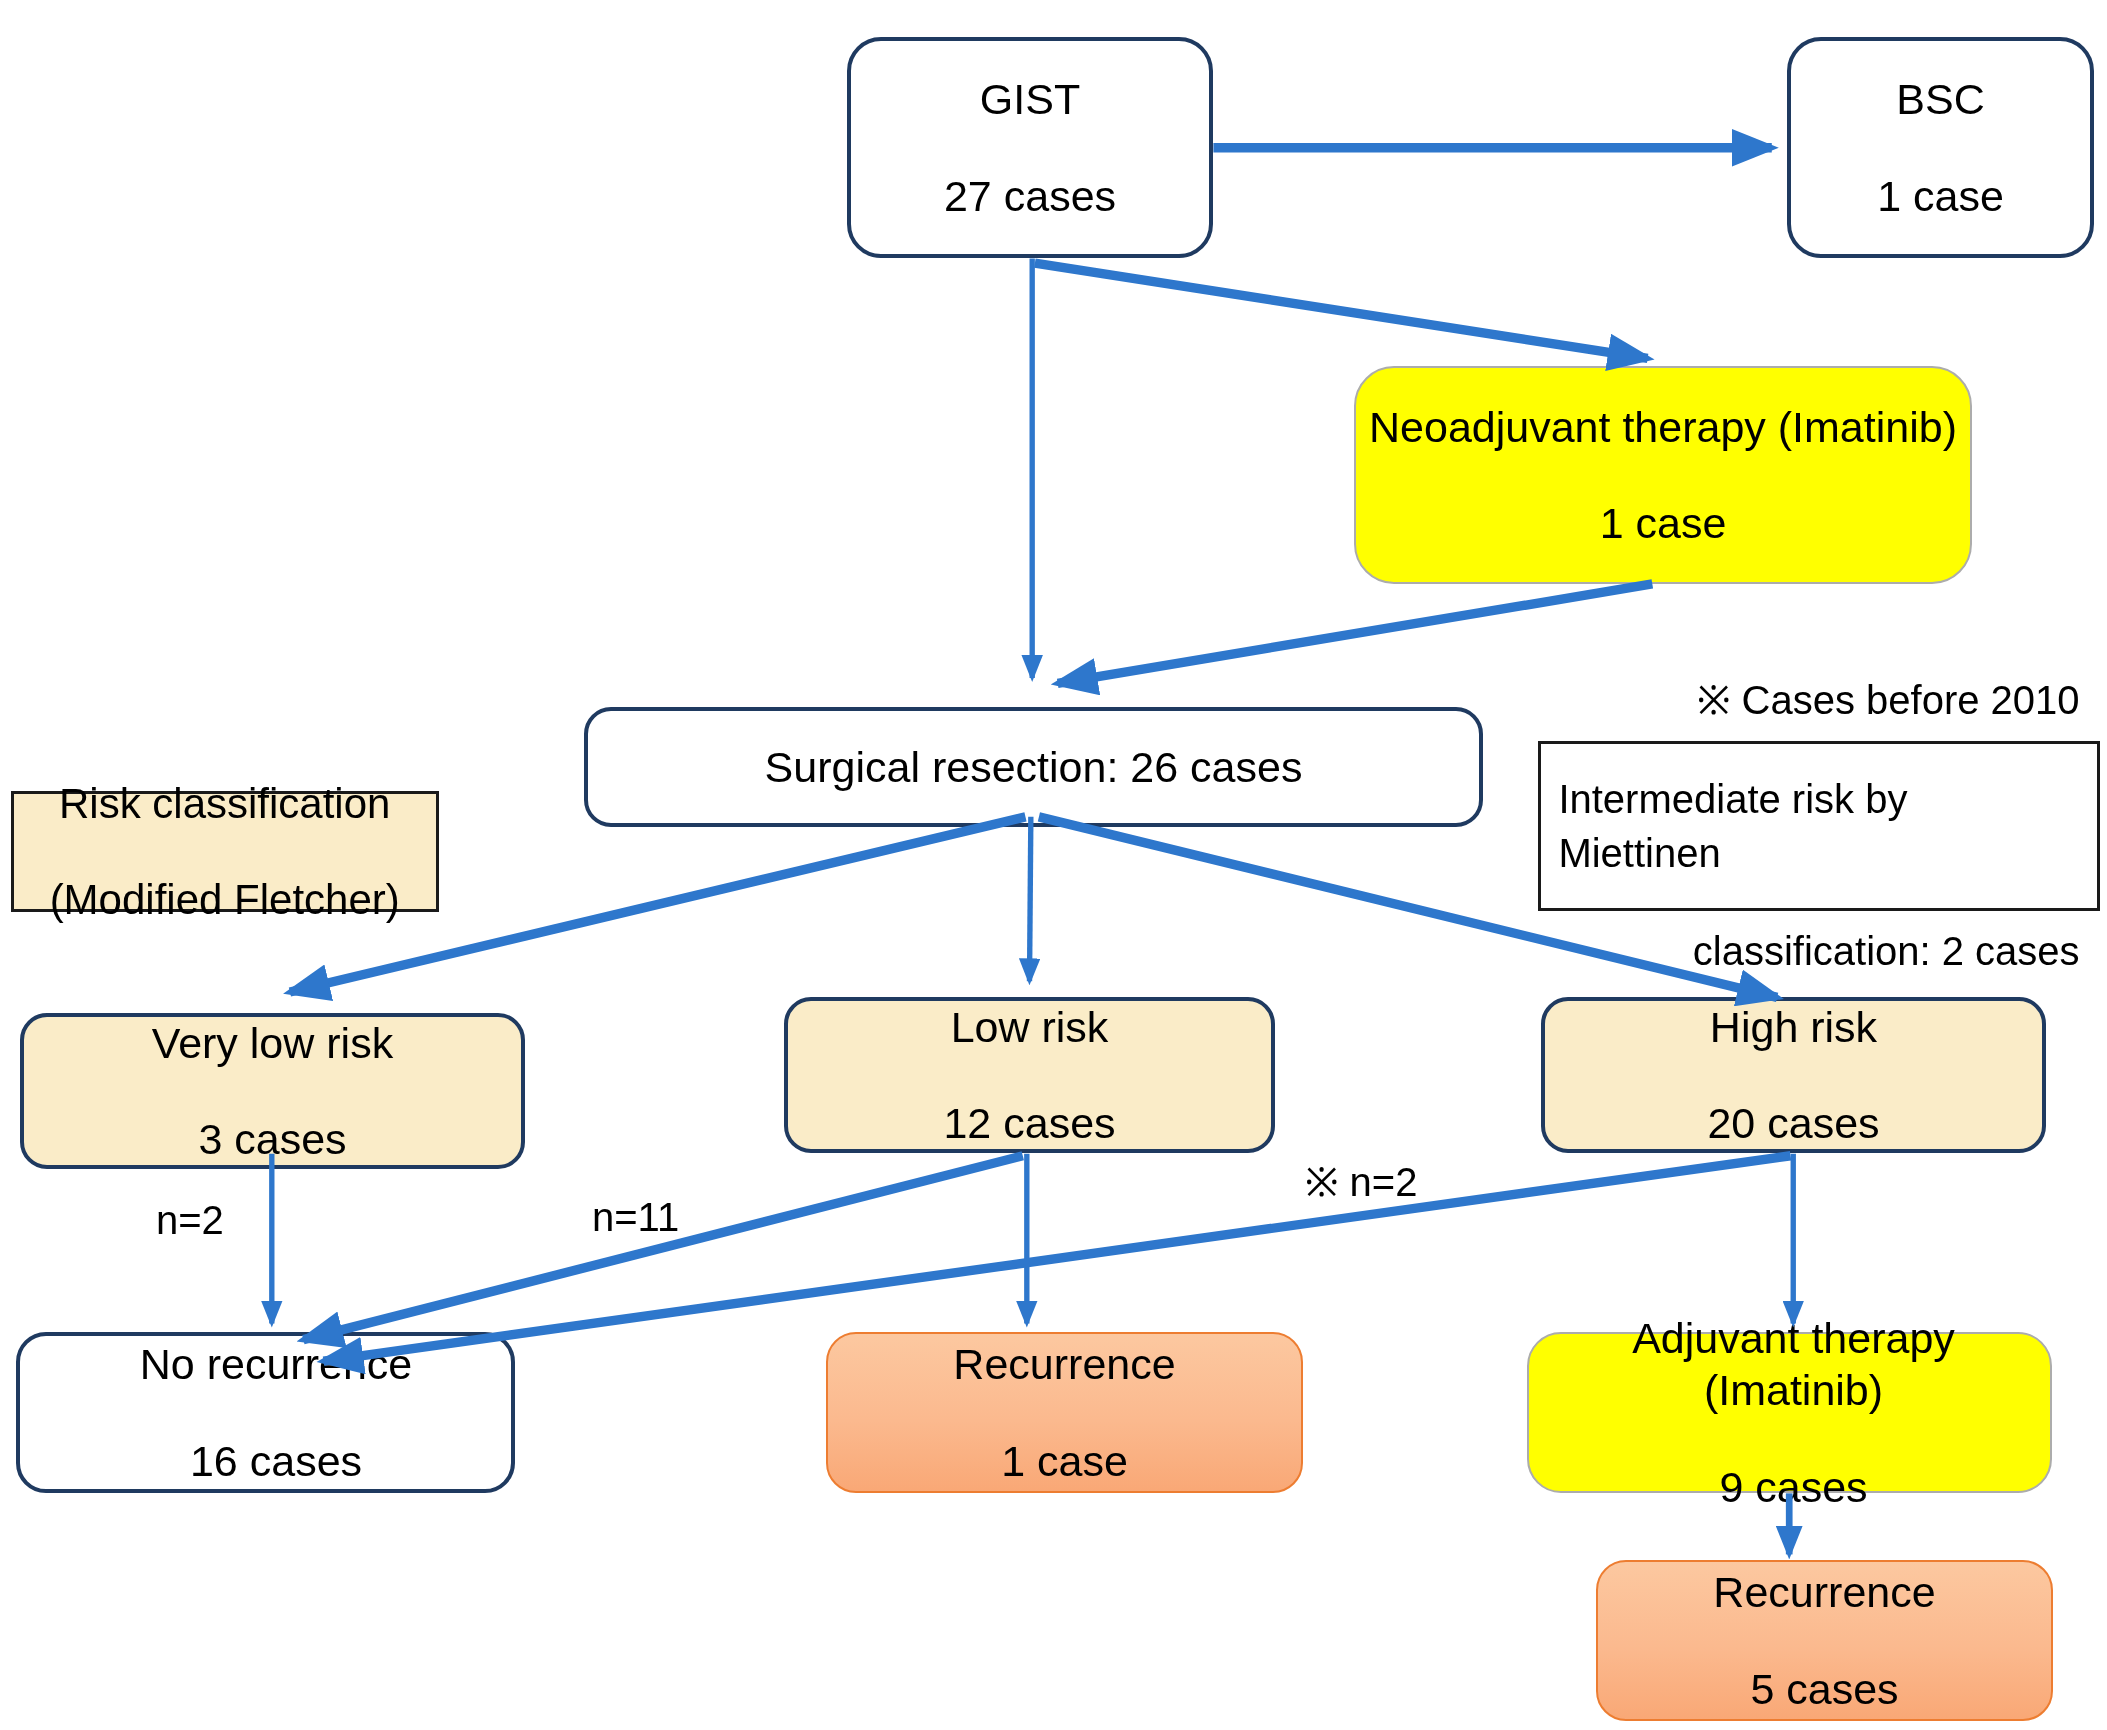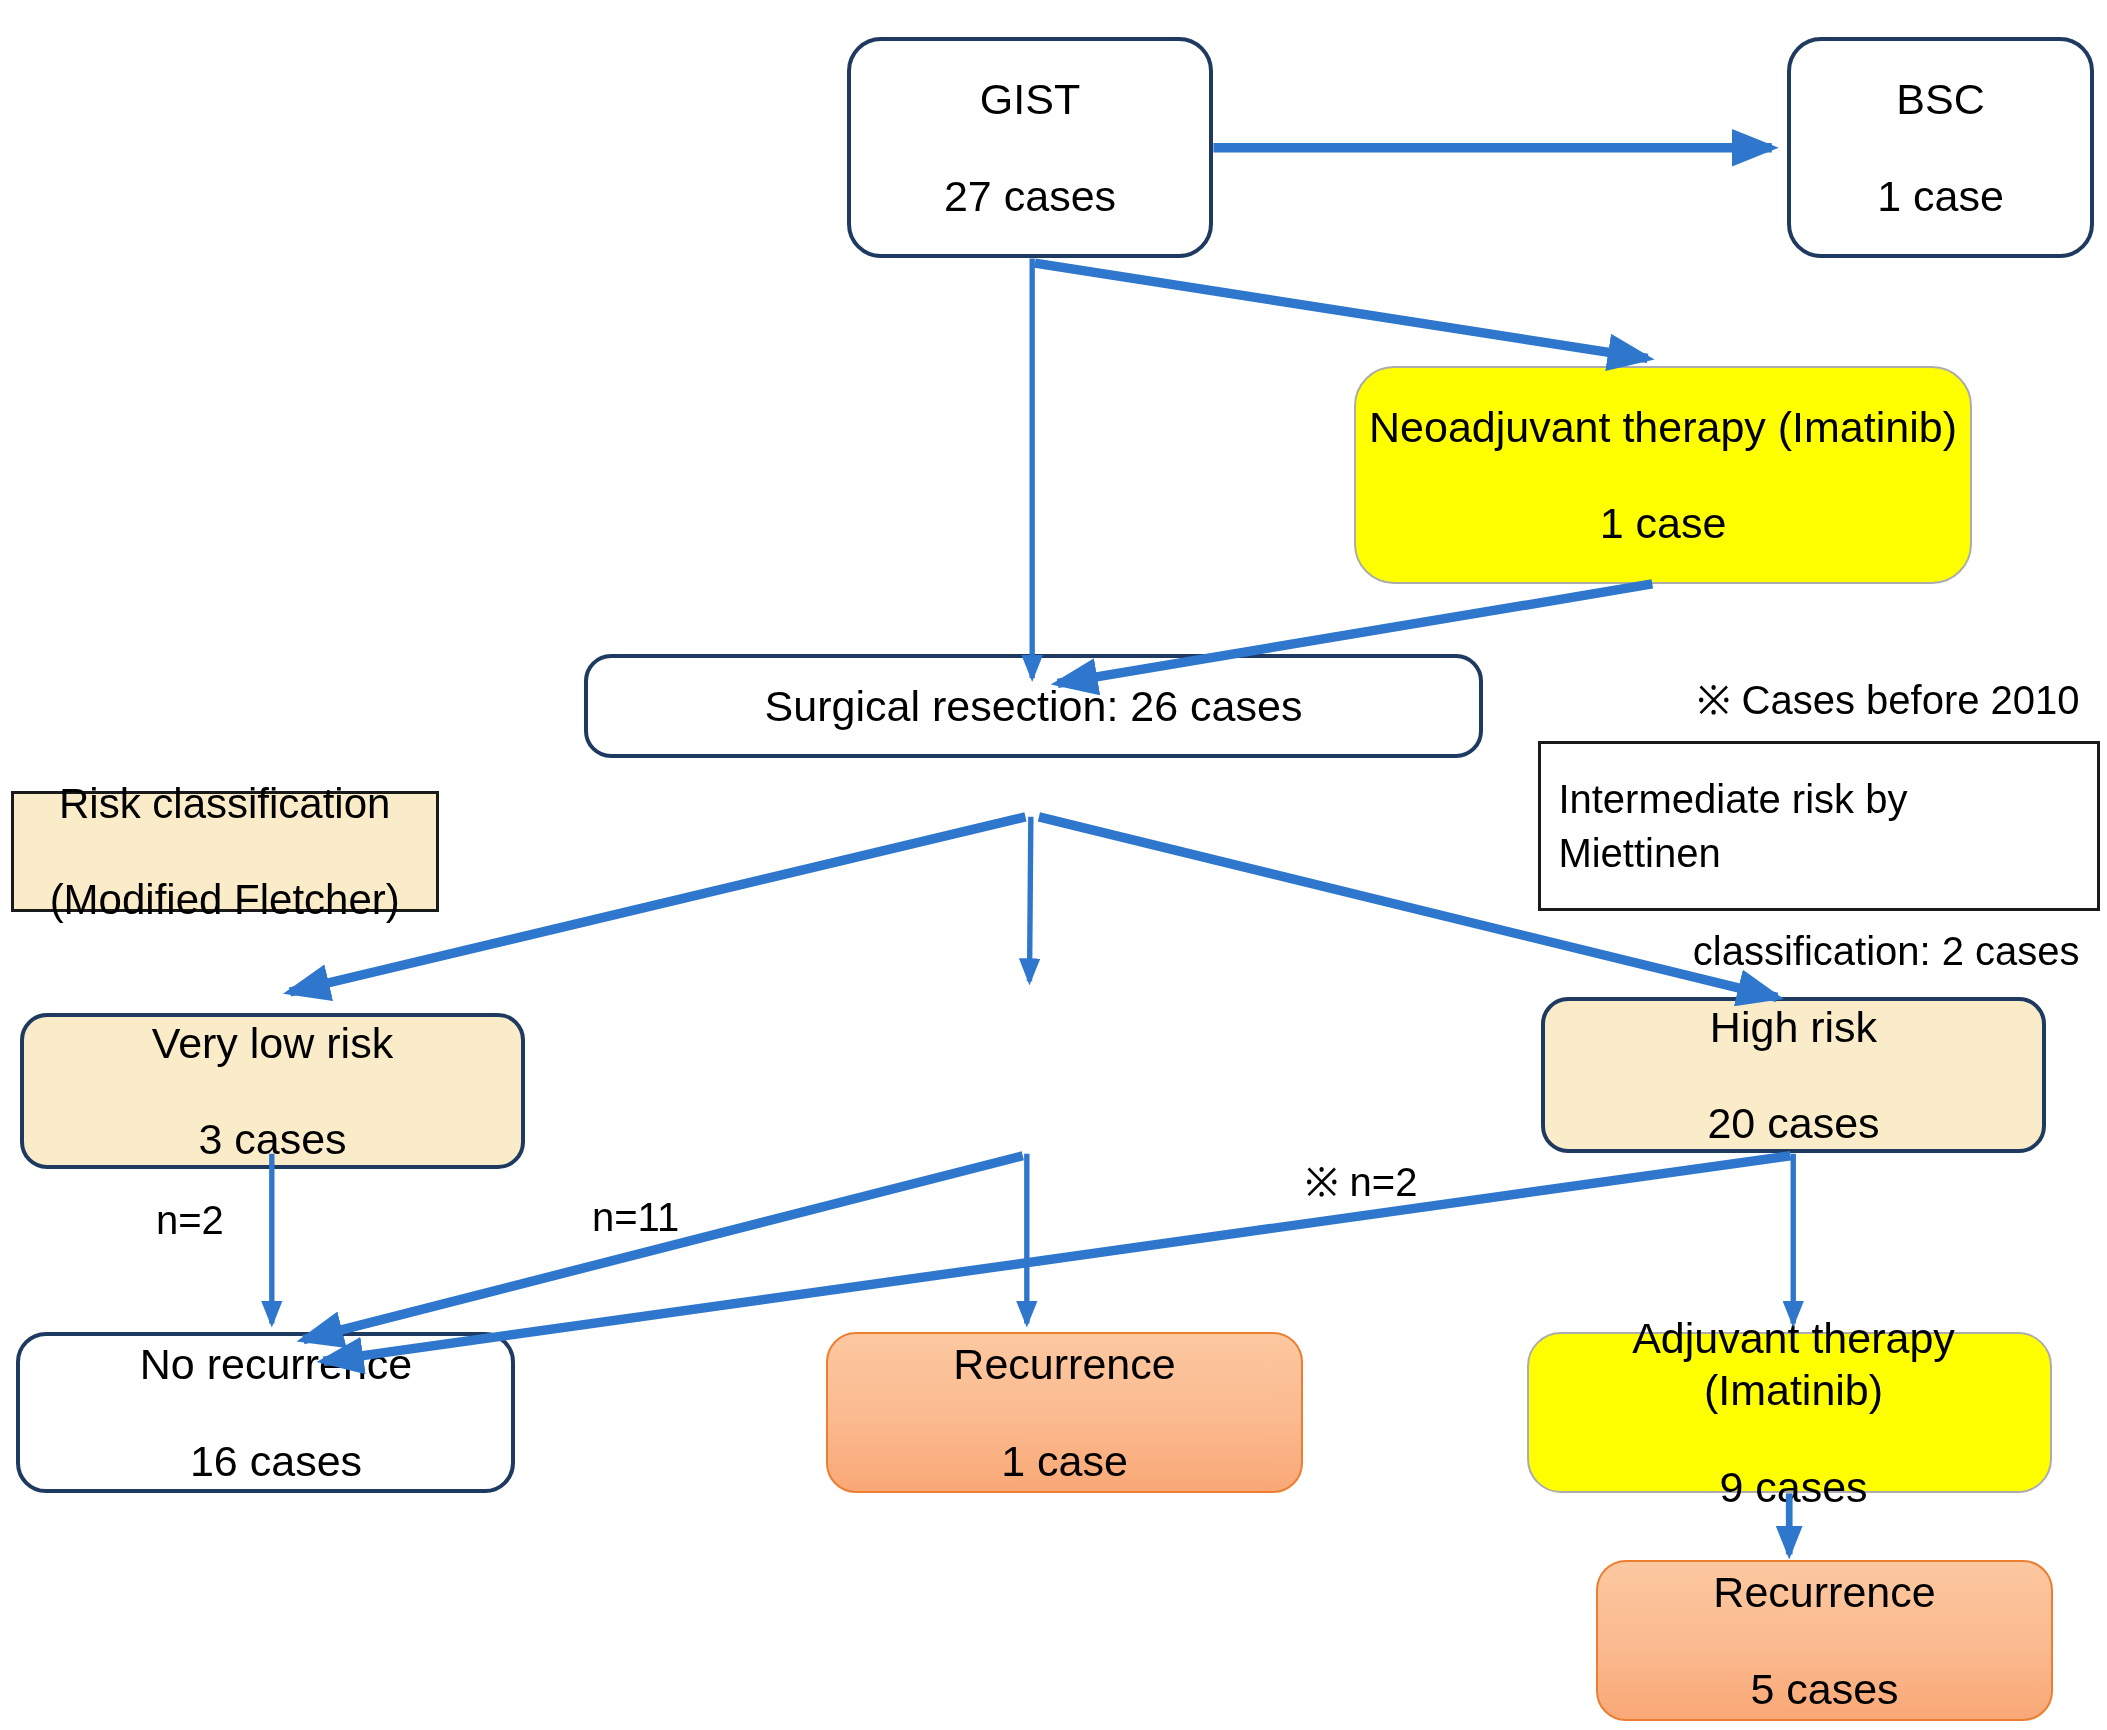--- a/index.html
+++ b/index.html
@@ -67,40 +67,44 @@
   <div class="node navy" style="left:1787px;top:37px;width:307px;height:221px;border-radius:34px;">
     <div>BSC</div>
     <div>1 case</div>
   </div>
 
   <div class="node yellow" style="left:1354px;top:366px;width:618px;height:218px;border-radius:40px;">
     <div>Neoadjuvant therapy (Imatinib)</div>
     <div>1 case</div>
   </div>
 
-  <div class="node navy" style="left:584px;top:654px;width:899px;height:104px;border-radius:27px;">
+  <div class="node navy" style="left:584px;top:707px;width:899px;height:120px;border-radius:27px;">
     <div>Surgical resection: 26 cases</div>
   </div>
 
   <div class="node blackbox note-box" style="left:1538px;top:741px;width:562px;height:170px;">
     <div>※ Cases before 2010</div>
     <div>Intermediate risk by Miettinen</div>
     <div>classification: 2 cases</div>
   </div>
 
   <div class="node blackbox cream" style="left:10.7px;top:791px;width:428px;height:121px;font-size:42px;">
     <div>Risk classification</div>
     <div>(Modified Fletcher)</div>
   </div>
 
   <div class="node navy cream" style="left:20px;top:997px;width:505px;height:156px;border-radius:27px;margin-top:16px;">
     <div>Very low risk</div>
     <div>3 cases</div>
   </div>
 
+  <div class="node navy cream" style="left:784px;top:997px;width:491px;height:156px;border-radius:27px;">
+    <div>Low risk</div>
+    <div>12 cases</div>
+  </div>
 
   <div class="node navy cream" style="left:1541px;top:997px;width:505px;height:156px;border-radius:27px;">
     <div>High risk</div>
     <div>20 cases</div>
   </div>
 
   <div class="node navy" style="left:16px;top:1332px;width:499px;height:161px;border-radius:30px;padding-left:21px;">
     <div>No recurrence</div>
     <div>16 cases</div>
   </div>

